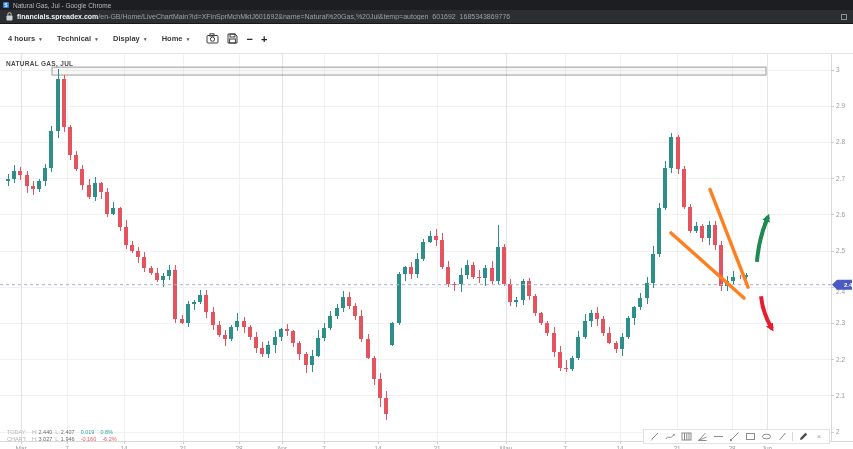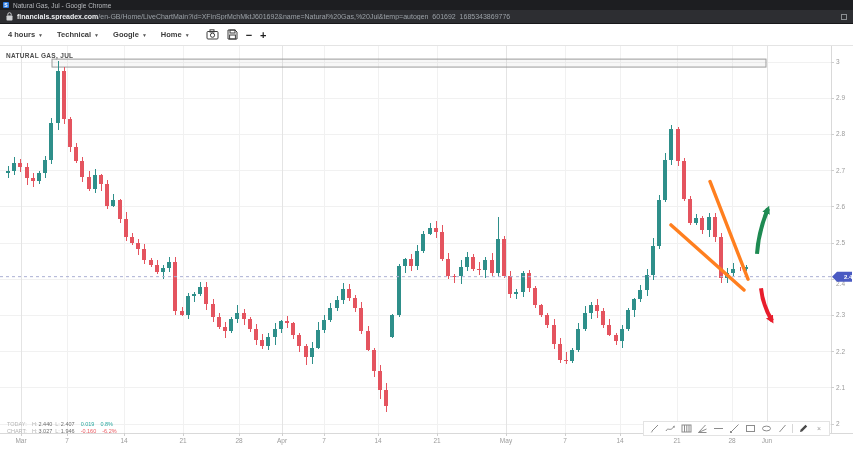--- a/index.html
+++ b/index.html
@@ -13,21 +13,21 @@
   .favicon { width:6px; height:6px; background:#2f7de1; border-radius:1px; color:#fff;
              font-size:5px; line-height:6px; text-align:center; font-weight:bold; }
   .wtitle { color:#b7babe; font-size:6.5px; white-space:nowrap; }
 
   .urlbar { height:14px; background:#2d2e32; border-bottom:1px solid #17181a;
             display:flex; align-items:center; padding:0 6px; gap:4px; }
   .urltext { font-size:7px; white-space:nowrap; overflow:hidden; color:#9aa0a6; }
   .urltext .host { color:#eceef0; font-weight:bold; }
   .action-sq { width:6px; height:6px; border:1px solid #8a8d91; margin-left:auto; flex:0 0 auto; }
 
-  .menubar { height:22px; background:#fff; border-bottom:1px solid #e4e4e4;
+  .menubar { height:30px; background:#fff; border-bottom:1px solid #e4e4e4;
              display:flex; align-items:center; padding-left:8px; }
   .menu { display:flex; align-items:center; gap:3px; margin-right:14px; cursor:pointer;
           font-size:7.5px; font-weight:bold; color:#3a3a3a; background:none; border:none;
           font-family:"Liberation Sans", sans-serif; }
   .caret { font-size:5px; color:#555; }
   .mbtn { background:none; border:none; cursor:pointer; margin-right:8px; display:flex;
           align-items:center; padding:0; }
   .mbtn svg { display:block; }
   .pm { font-size:11px; font-weight:bold; color:#1e1e1e; line-height:10px; }
 
@@ -76,21 +76,21 @@
   <div class="menubar">
     <button class="menu">
       <span>4 hours</span>
       <span class="caret">▼</span>
     </button>
     <button class="menu">
       <span>Technical</span>
       <span class="caret">▼</span>
     </button>
     <button class="menu">
-      <span>Google</span>
+      <span>Display</span>
       <span class="caret">▼</span>
     </button>
     <button class="menu">
       <span>Home</span>
       <span class="caret">▼</span>
     </button>
 
     <button class="mbtn" style="margin-left:2px">
       <svg width="13" height="11" viewBox="0 0 13 11">
         <rect x="1" y="2.5" width="11" height="7.5" rx="1" fill="none" stroke="#3d3d3d"></rect>

